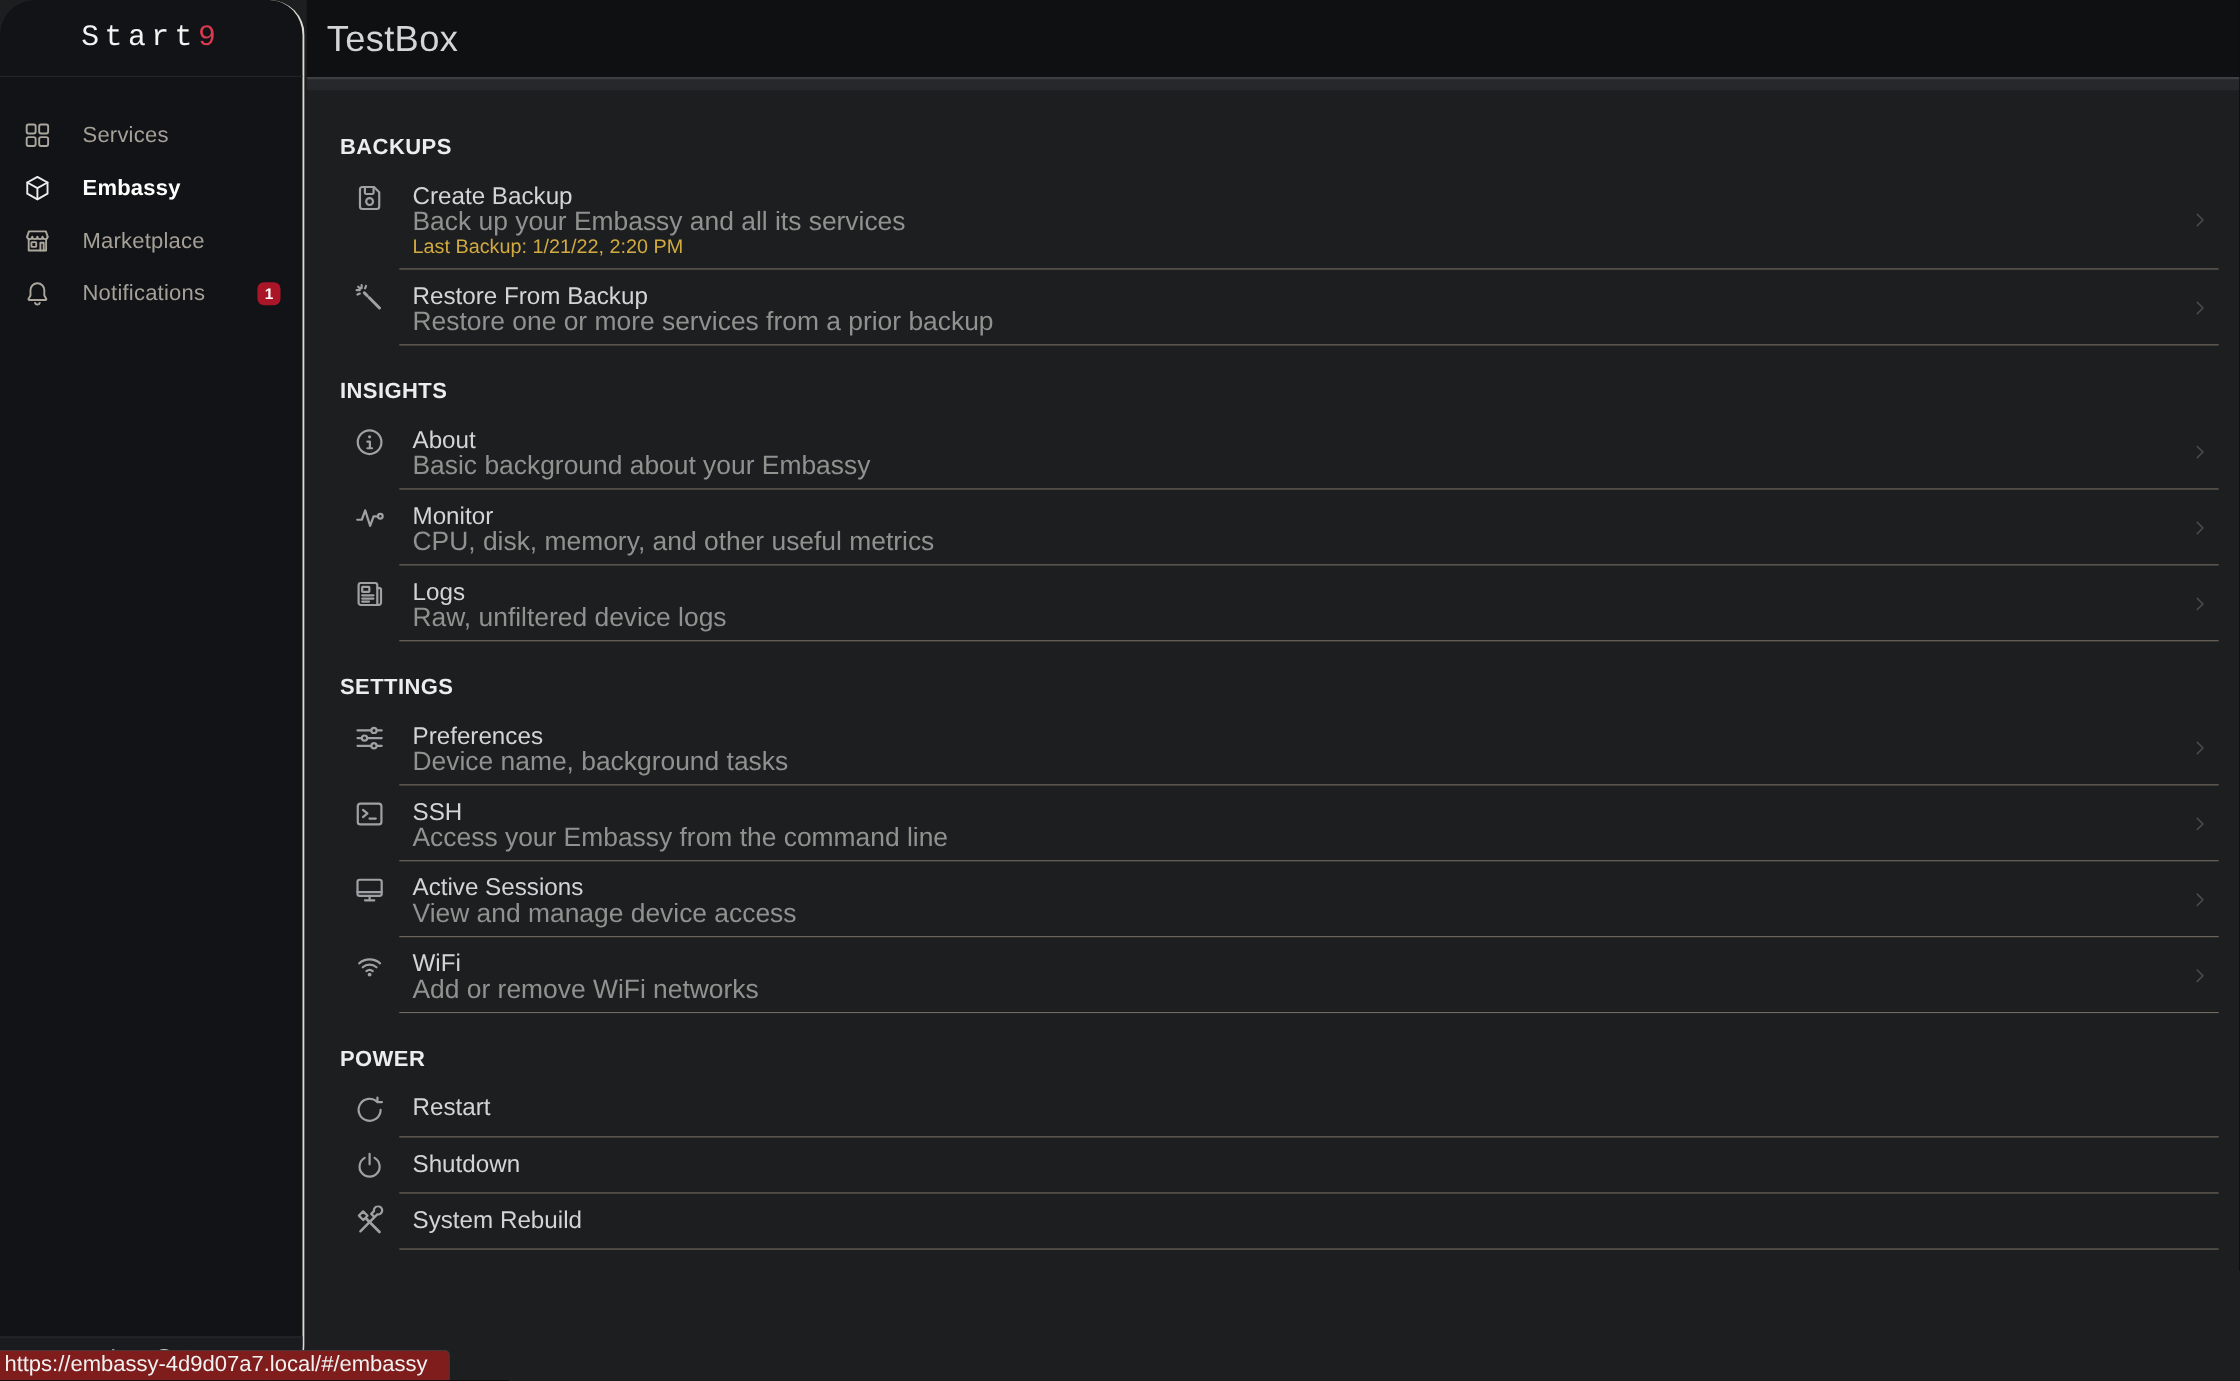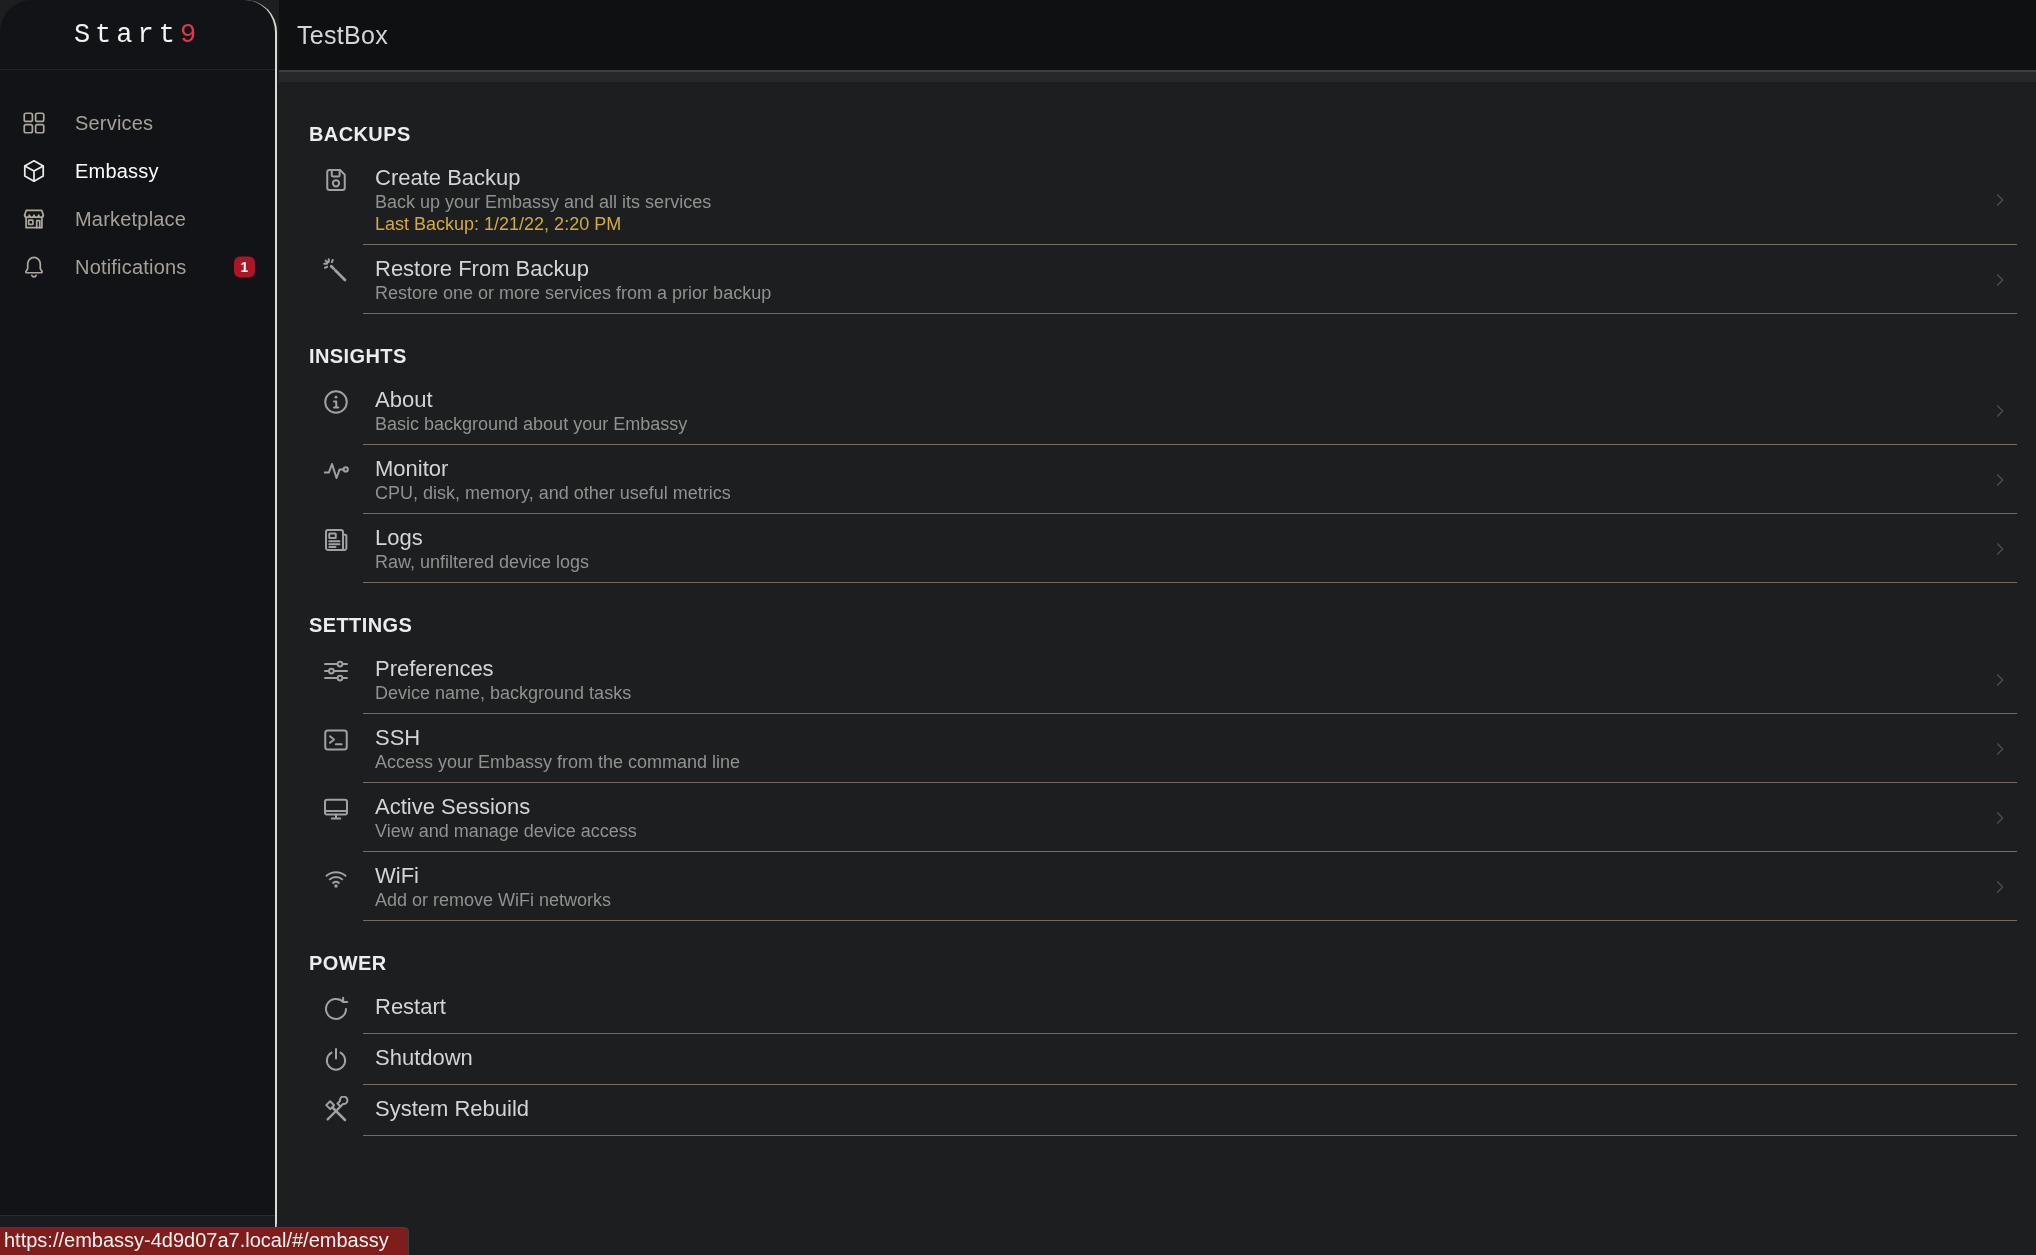--- a/index.html
+++ b/index.html
@@ -12,50 +12,50 @@
              background:#121316; border-right:2px solid #ddดbd3; border-right:2px solid #dcd9d1; z-index:2;border-radius:32px; }
   .side-logo { height:70px; line-height:70px; text-align:center;
                font-family:"Liberation Mono", monospace; font-size:27px; letter-spacing:5px;
                color:#f3f3f3; border-bottom:1px solid #232428; white-space:nowrap; }
   .side-logo .accent { color:var(--accent,#dc3a50); }
   .side-menu { list-style:none; margin-top:29px; }
   .side-item { position:relative; height:48px; display:flex; align-items:center; cursor:pointer; }
   .side-item .s-icon { width:26px; height:26px; margin-left:21px; color:#aba79d; flex:none; }
   .side-item .s-label { margin-left:28px; font-size:20px; color:#a5a198; letter-spacing:.2px; }
   .side-item.active .s-icon { color:#eceading; color:#ececec; }
-  .side-item.active .s-label { color:#ffffff; font-weight:normal; }
+  .side-item.active .s-label { color:#ffffff; font-weight:bold; }
   .side-badge { position:absolute; right:20px; top:50%; transform:translateY(-50%);
                 min-width:21px; height:21px; border-radius:6px; background:var(--badge,#aa1528);
                 color:#fff; font-size:14px; font-weight:bold; text-align:center; line-height:21px; padding:0 4px; }
   .side-footer { position:absolute; left:0; right:0; bottom:0; height:40px; background:#1a1b1e;
                  border-top:1px solid #2a2b2e; text-align:center; line-height:38px;
                  font-size:21px; color:#cbc8c0; cursor:pointer; }
 
   
   .status-url { position:absolute; left:0; bottom:0; z-index:6; background:#7f1d1d;
                 border:1px solid #3e3f41; border-left:none; border-bottom:none;
                 border-top-right-radius:5px; color:#f1f1f1; font-size:20px;
                 padding:1px 19px 3px 4px; white-space:nowrap; }
 
   
   .main { position:absolute; left:279px; top:0; right:0; bottom:0; background:#1d1e20; }
   .main-header { height:70px; background:#0f1012; display:flex; align-items:center; }
-  .main-title { padding-left:18px; font-size:25px; color:#d4d5d6; letter-spacing:.3px; }
+  .main-title { padding-left:18px; font-size:33px; color:#d4d5d6; letter-spacing:.3px; }
   .main-strip { height:12px; background:#27282b; border-top:2px solid #3e3f42; }
   .content { padding:0 0 16px 30px;margin-top:40px; }
 
   .section-title { margin:30px 0 8px 0; line-height:24px; font-size:20px; font-weight:bold;
                    color:#eceded; letter-spacing:.4px; }
   .item { position:relative; display:flex; align-items:flex-start; padding:10px 0; cursor:pointer; }
   .item::after { content:""; position:absolute; left:54px; right:19px; bottom:0; height:1px;
                  background:var(--divider,#8a8171); opacity:.8; }
   .item-icon { width:30px; height:30px; margin:1px 0 0 12px; color:#a0a1a3; flex:none; }
   .item-text { margin-left:24px; }
   .item-title { font-size:22px; line-height:27px; color:#d3d4d6; }
-  .item-sub { font-size:18px; line-height:22px; color:#90928f; }
+  .item-sub { font-size:24px; line-height:22px; color:#90928f; }
   .item-note { font-size:18px; line-height:22px; color:var(--note,#d2ab40); }
   .chev { position:absolute; right:26px; top:50%; transform:translateY(-50%);
           width:20px; height:20px; color:#4d4e50; }
   svg { display:block; width:100%; height:100%; }
 </style>
 </head>
 <body>
 
 <div class="app">
 

